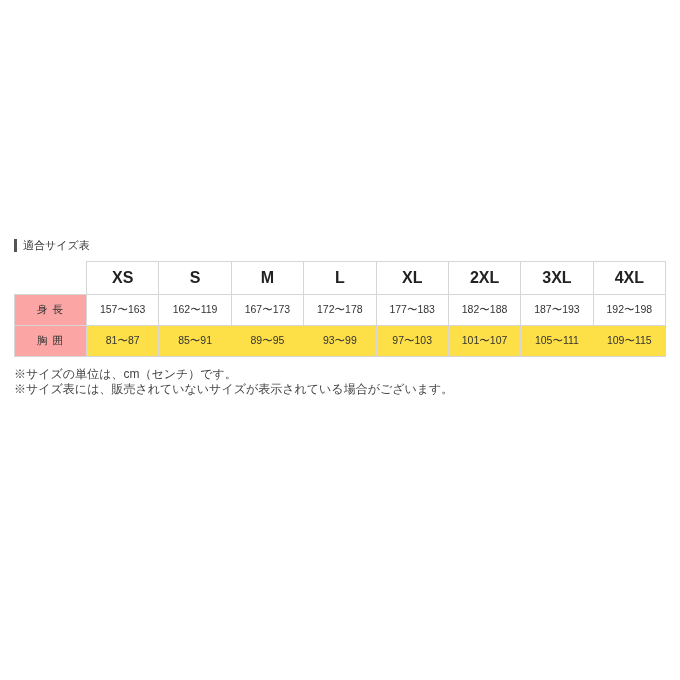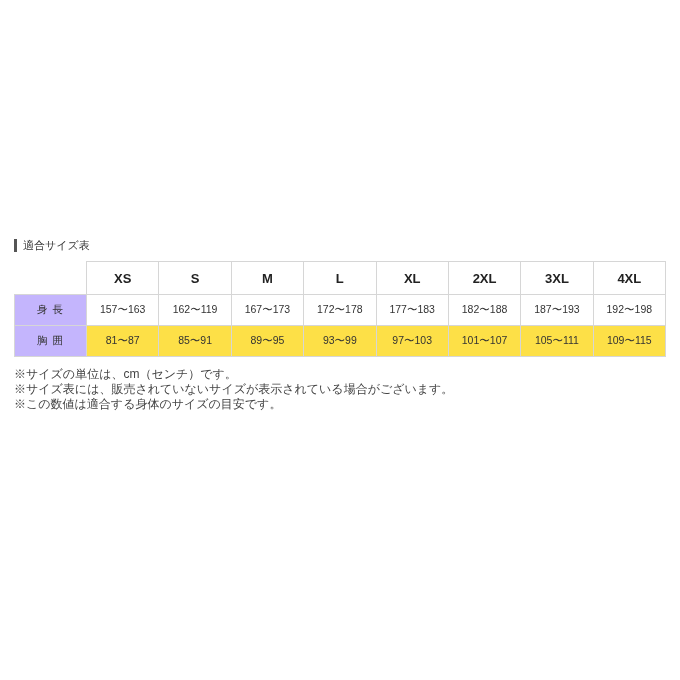--- a/index.html
+++ b/index.html
@@ -53,31 +53,31 @@
     vertical-align: middle;
     font-size: 10.5px;
     font-weight: normal;
     color: #333333;
     height: 30px;
     padding: 0;
   }
   table.size-table thead th {
     background: #ffffff;
     font-weight: bold;
-    font-size: 13px;
+    font-size: 16px;
     color: #222222;
     height: 32px;
   }
   table.size-table thead th.corner {
     border-top: 1px solid #ffffff;
     border-left: 1px solid #ffffff;
     background: #ffffff;
   }
   table.size-table tbody th.row-label {
-    background: #c4b5fd;
+    background: #fca5a5;
     font-size: 10.5px;
     color: #333333;
     letter-spacing: 1px;
     font-weight: normal;
   }
   table.size-table tbody tr.alt td {
     background: #fde047;
   }
   .notes {
     margin-top: 10px;
@@ -145,17 +145,16 @@
           <td>101〜107</td>
           <td>105〜111</td>
           <td>109〜115</td>
         </tr>
       </tbody>
     </table>
 
     <div class="notes">
       <div>※サイズの単位は、cm（センチ）です。</div>
       <div>※サイズ表には、販売されていないサイズが表示されている場合がございます。</div>
-      <div>※この数値は適合する身体のサイズの目安です。</div>
     </div>
 
   </div>
 </div>
 
 </body></html>

